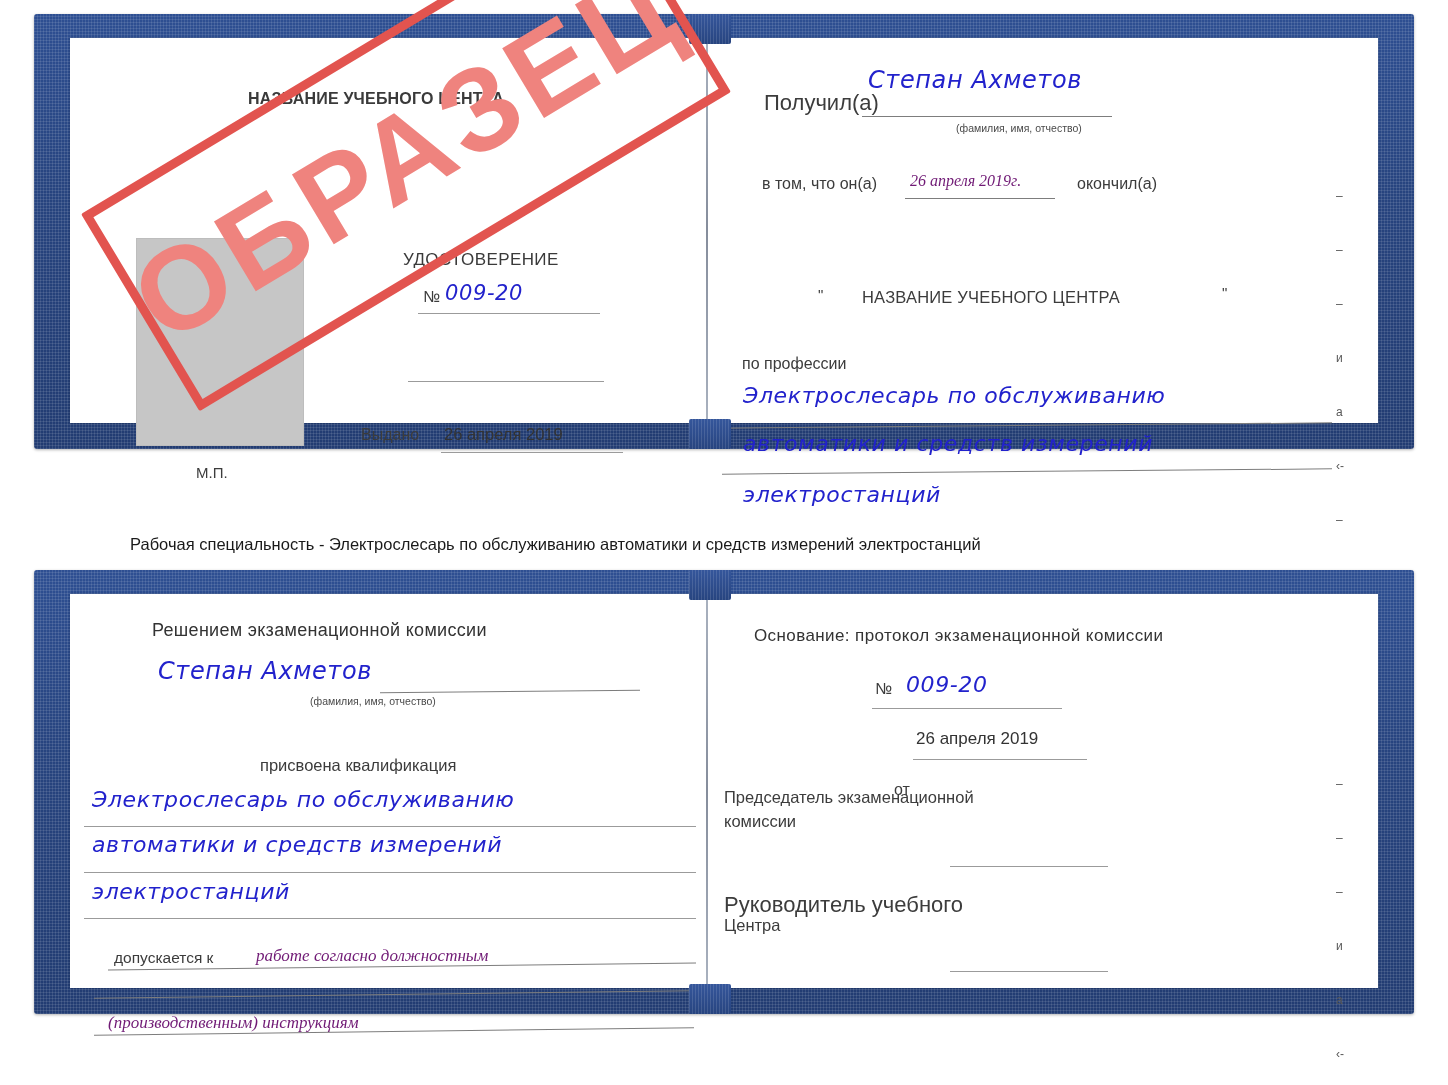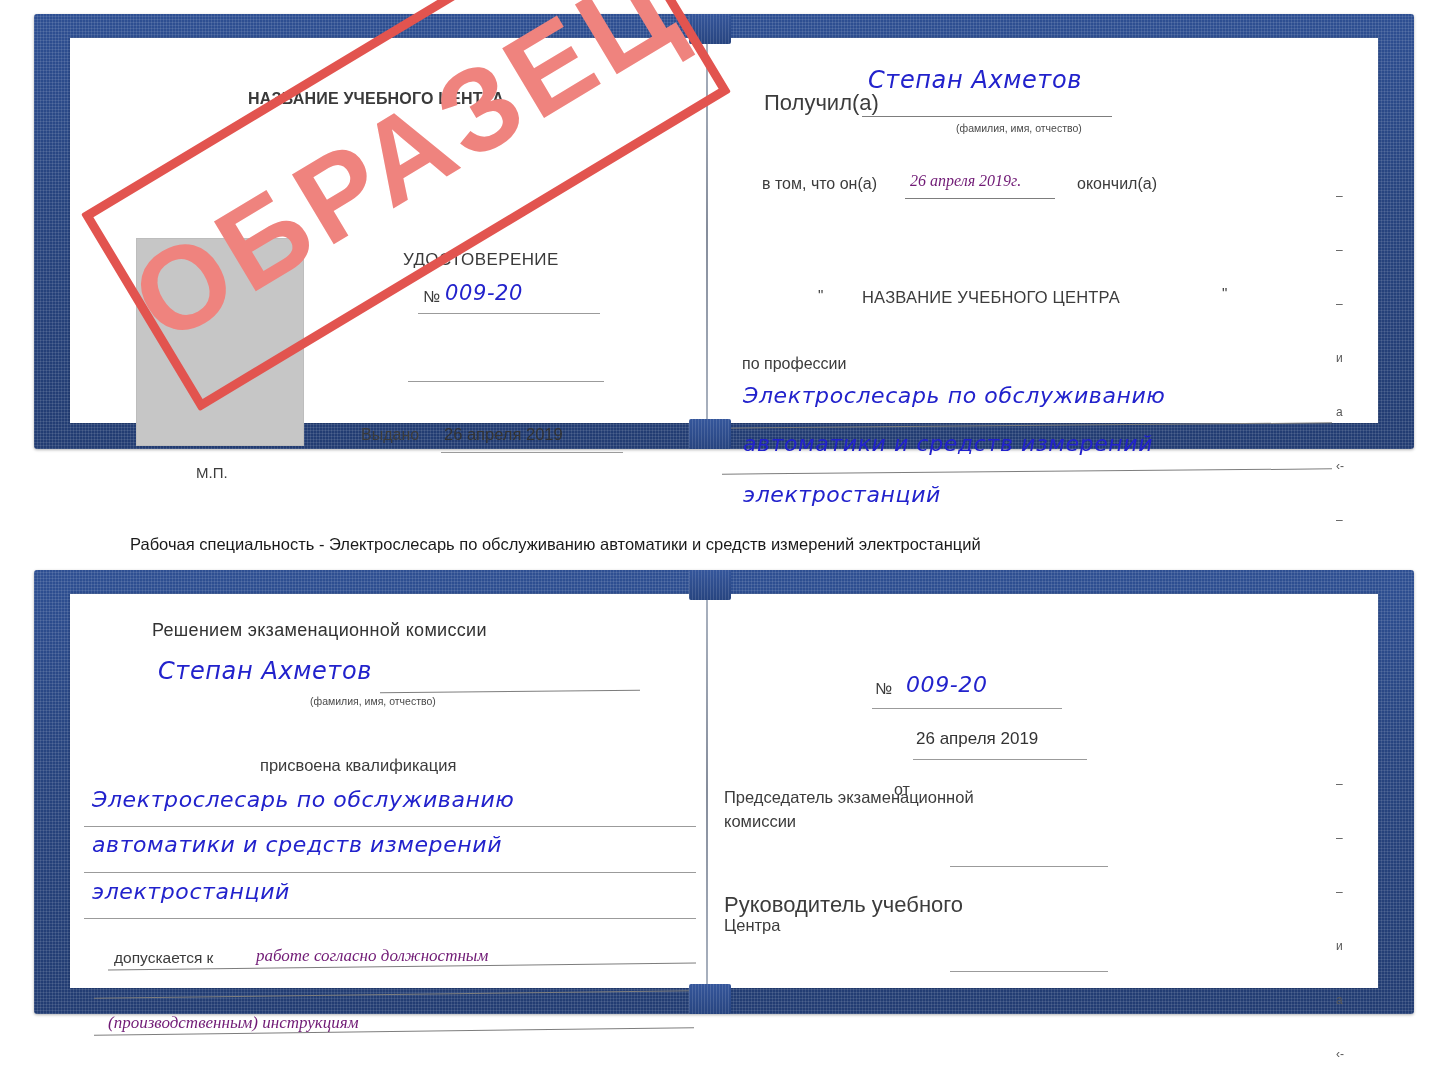--- a/index.html
+++ b/index.html
@@ -265,20 +265,21 @@
         <div class="ink-serif" style="left:38px; top:375px; font-size:17px;margin-top:44px;">(производственным) инструкциям</div>
         <div class="rule dark" style="left:38px; top:372px; width:588px; transform:rotate(-0.7deg);"></div>
         <div class="rule dark" style="left:24px; top:400px; width:600px; transform:rotate(-0.7deg);"></div>
         <div class="rule dark" style="left:24px; top:437px; width:600px; transform:rotate(-0.7deg);"></div>
       </div>
 
       <div class="spine" style="left:636px;"></div>
 
       <div class="page" style="left:640px; right:0;">
 
+        <div class="lbl" style="left:44px; top:32px; font-size:17px; letter-spacing:.4px; color:#333;">Основание: протокол экзаменационной комиссии</div>
 
         <div class="lbl" style="left:165px; top:86px; font-size:16px;">№</div>
         <div class="hand" style="left:196px; top:78px; font-size:22px;">009-20</div>
         <div class="rule" style="left:162px; top:114px; width:190px;"></div>
 
         <div class="lbl" style="left:184px; top:143px; font-size:16px;margin-top:44px;">от</div>
         <div class="lbl" style="left:206px; top:135px; font-size:17px; color:#333;">26 апреля 2019</div>
         <div class="rule" style="left:203px; top:165px; width:174px;"></div>
 
         <div class="lbl" style="left:14px; top:194px; font-size:16.5px;">Председатель экзаменационной</div>

